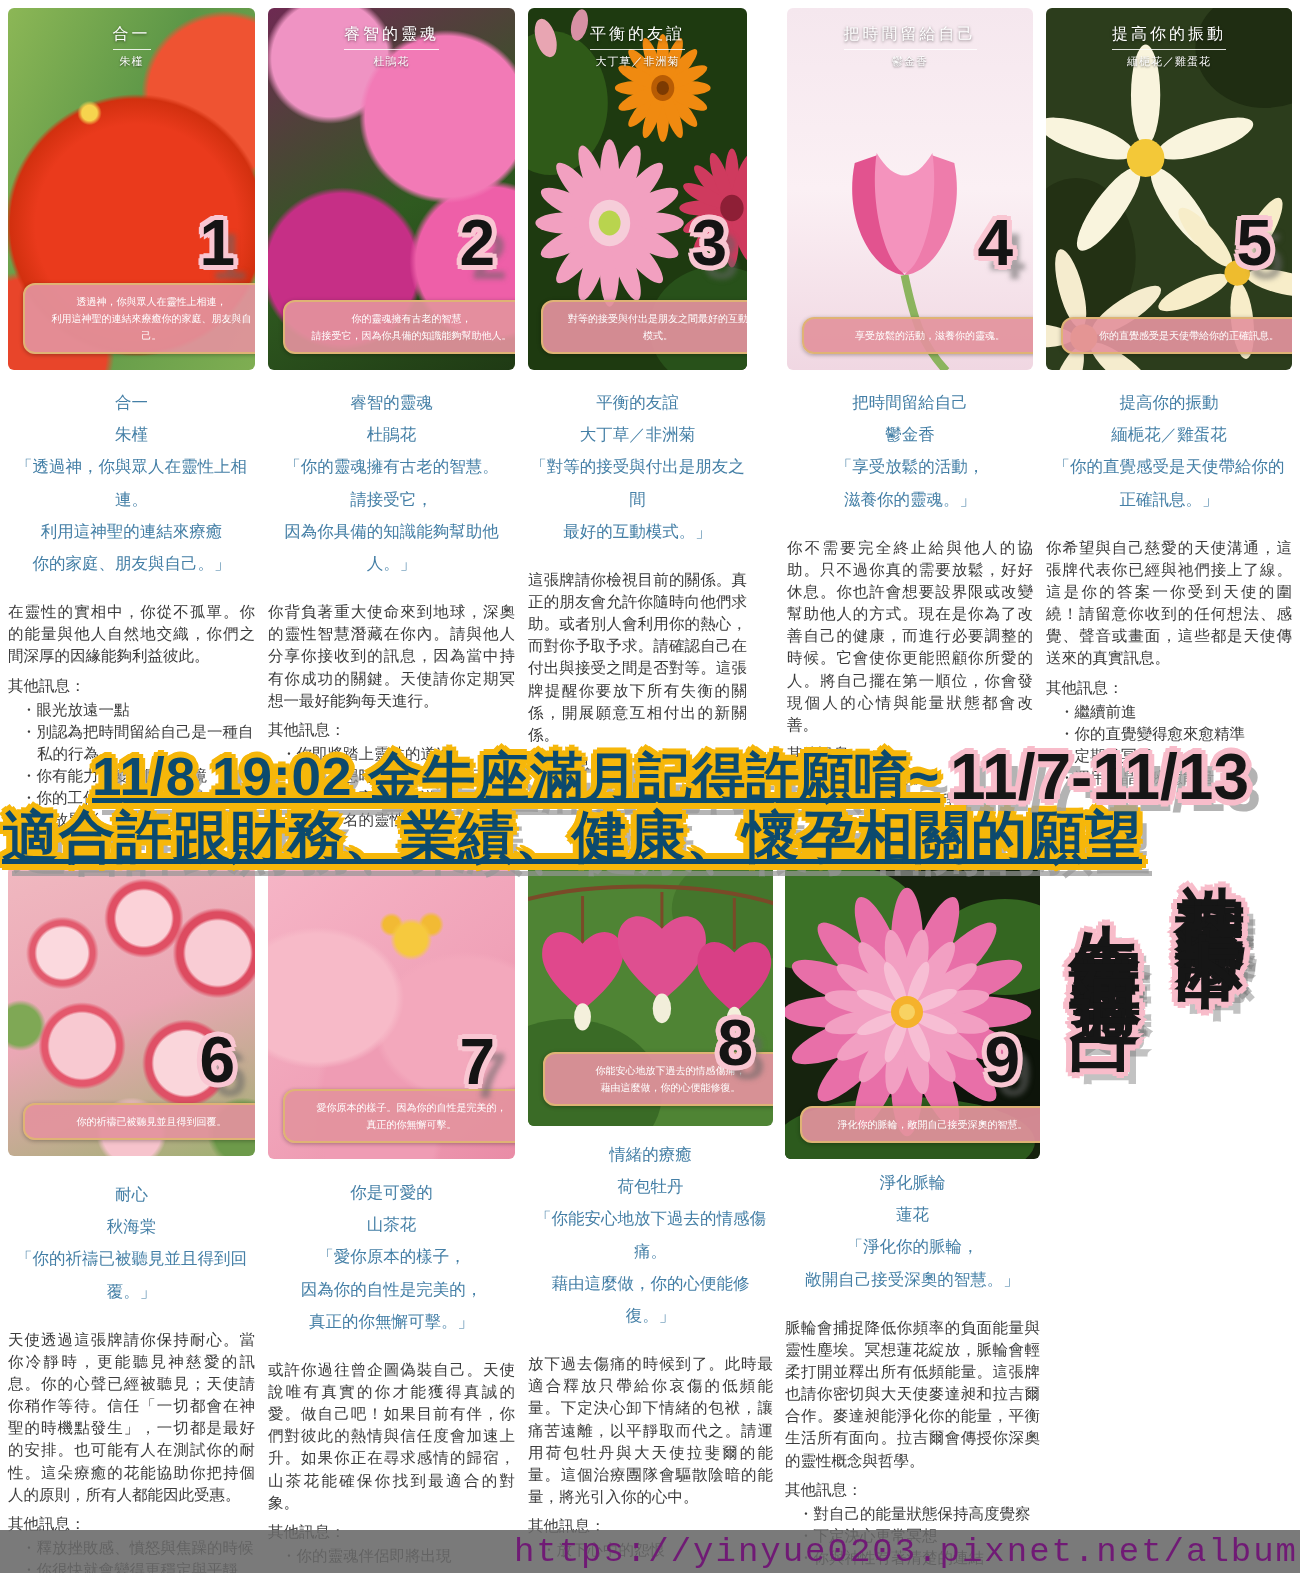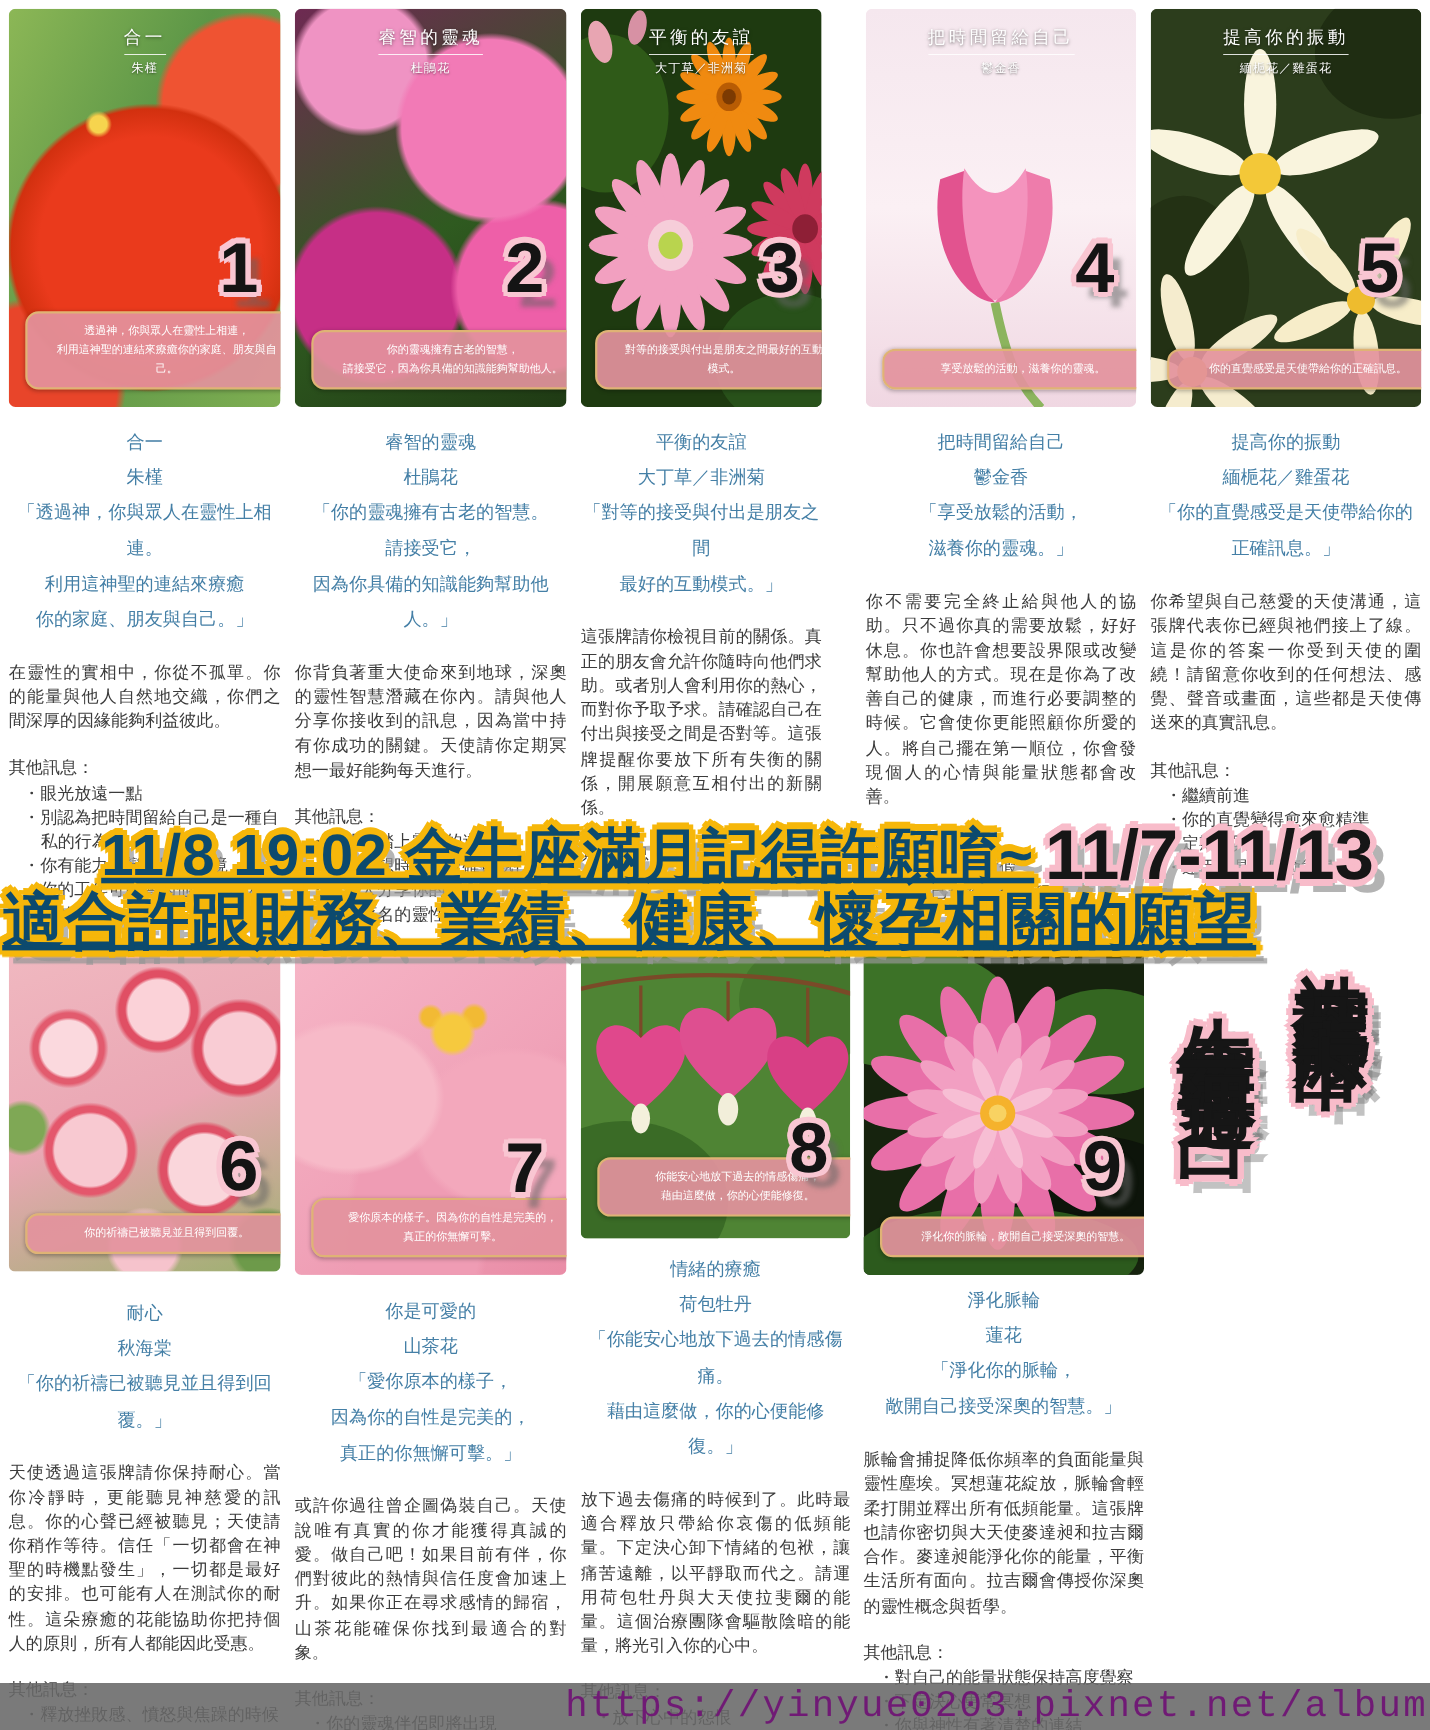--- a/index.html
+++ b/index.html
@@ -24,21 +24,21 @@
       12px 14px 5px rgba(100,100,100,.55);}
   .banner{position:absolute;left:6%;width:84%;bottom:16px;z-index:2;background:rgba(227,146,157,.92);
     border:2px solid #dfb375;border-radius:12px;padding:8px 23px;color:#fff;font-size:10px;line-height:1.7;
     text-align:center;box-shadow:0 1px 4px rgba(0,0,0,.3)}
   .p8 .banner{bottom:20px}
   
   .tb{position:absolute;z-index:2;color:#3b3b3b}
   .tt{top:386px}.t6{top:1178px}.t7{top:1176px}.t8{top:1138px}.t9{top:1166px}
   .head{text-align:center;color:#447fa6;font-size:16.5px;line-height:1.95}
   .body{margin:22px 0 0;font-size:15.5px;line-height:1.43;text-align:justify}
-  .ol{margin-top:20px;font-size:15.5px}
+  .ol{margin-top:8px;font-size:15.5px}
   .bl{margin:2px 0 0;padding:0;list-style:none;font-size:15.5px;line-height:1.42}
   .bl li{padding-left:29px;text-indent:-16px}
   .bl li:not(:empty)::before{content:"・"}
   
   .an{position:absolute;font-weight:bold;color:#0c4a6e;z-index:20;white-space:nowrap;letter-spacing:1px;
     text-shadow:-6px 0 0 #f6b70a,6px 0 0 #f6b70a,0 -6px 0 #f6b70a,0 6px 0 #f6b70a,
       -4px -4px 0 #f6b70a,4px -4px 0 #f6b70a,-4px 4px 0 #f6b70a,4px 4px 0 #f6b70a,
       10px 12px 0 rgba(150,150,150,.7);text-decoration:underline;}
   .an1{left:92px;top:742px;font-size:53px}
   .an2{left:2px;top:800px;font-size:56px}

